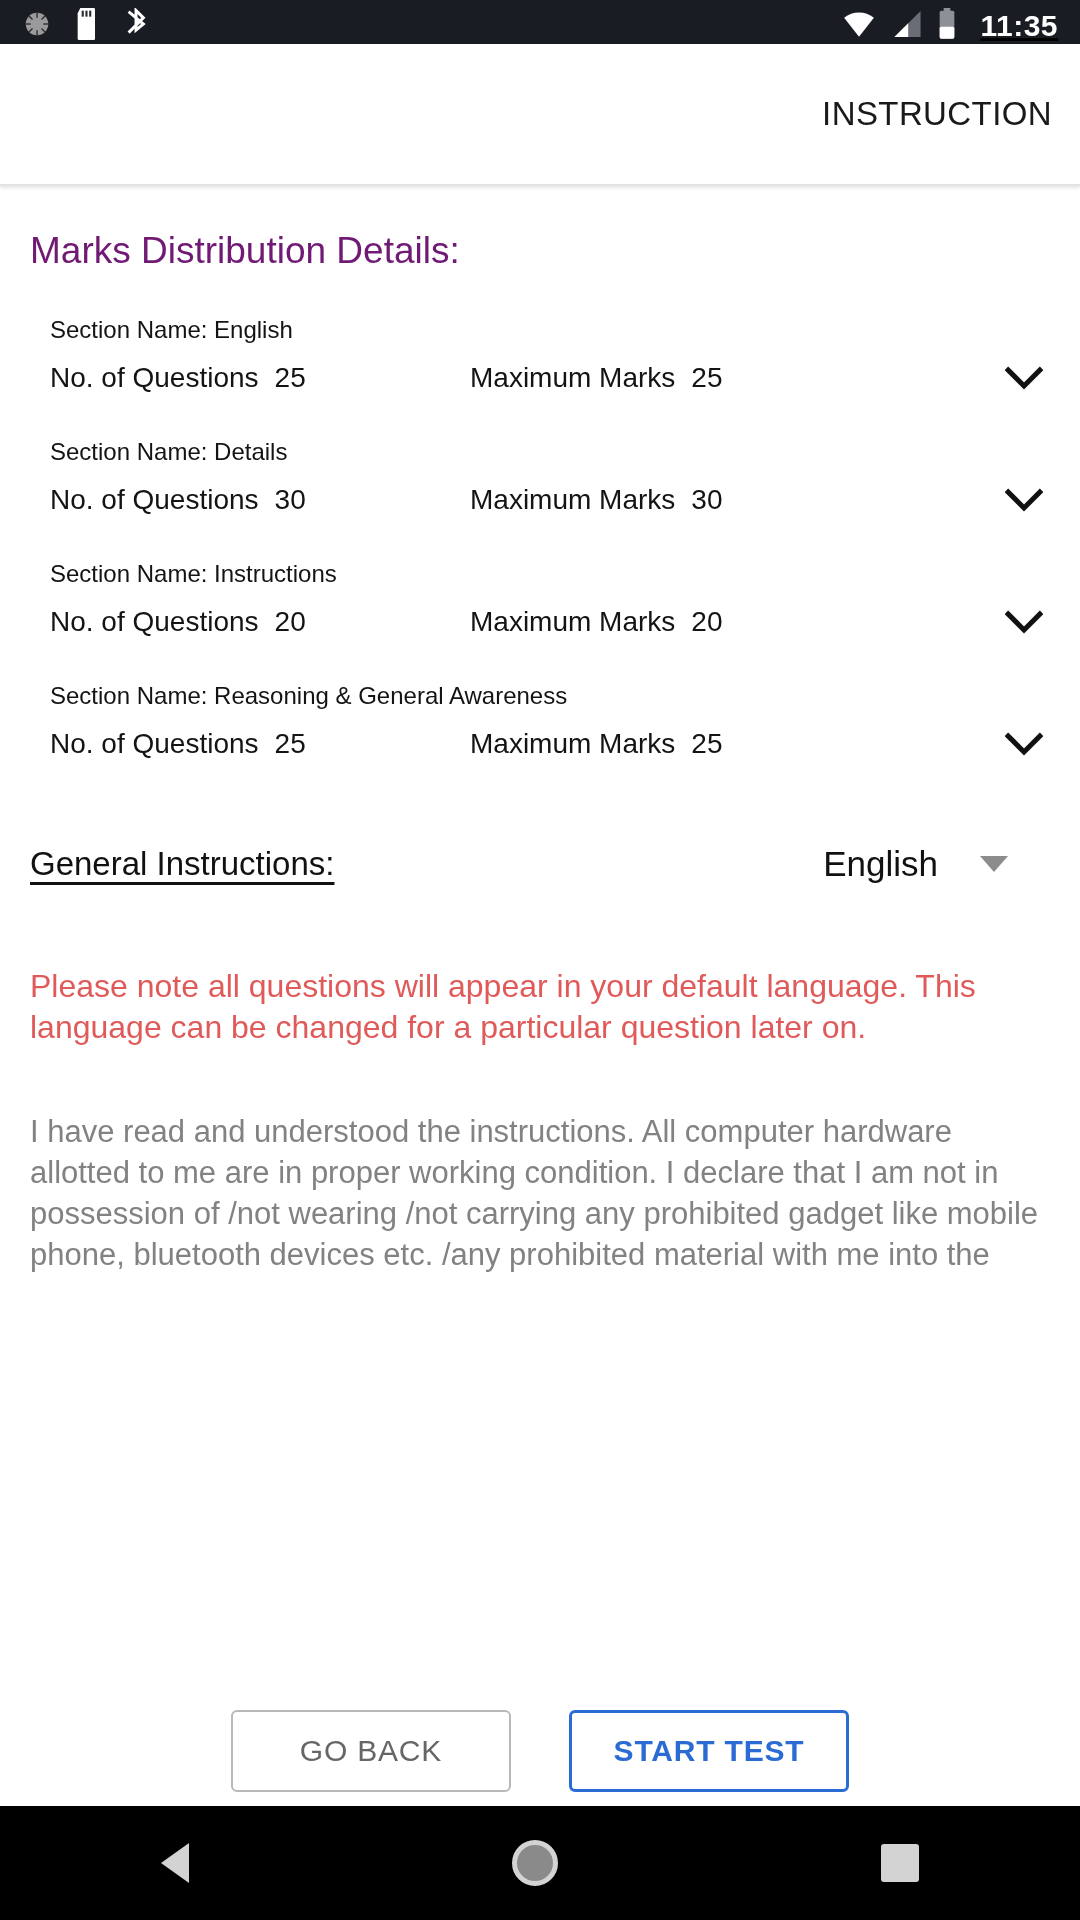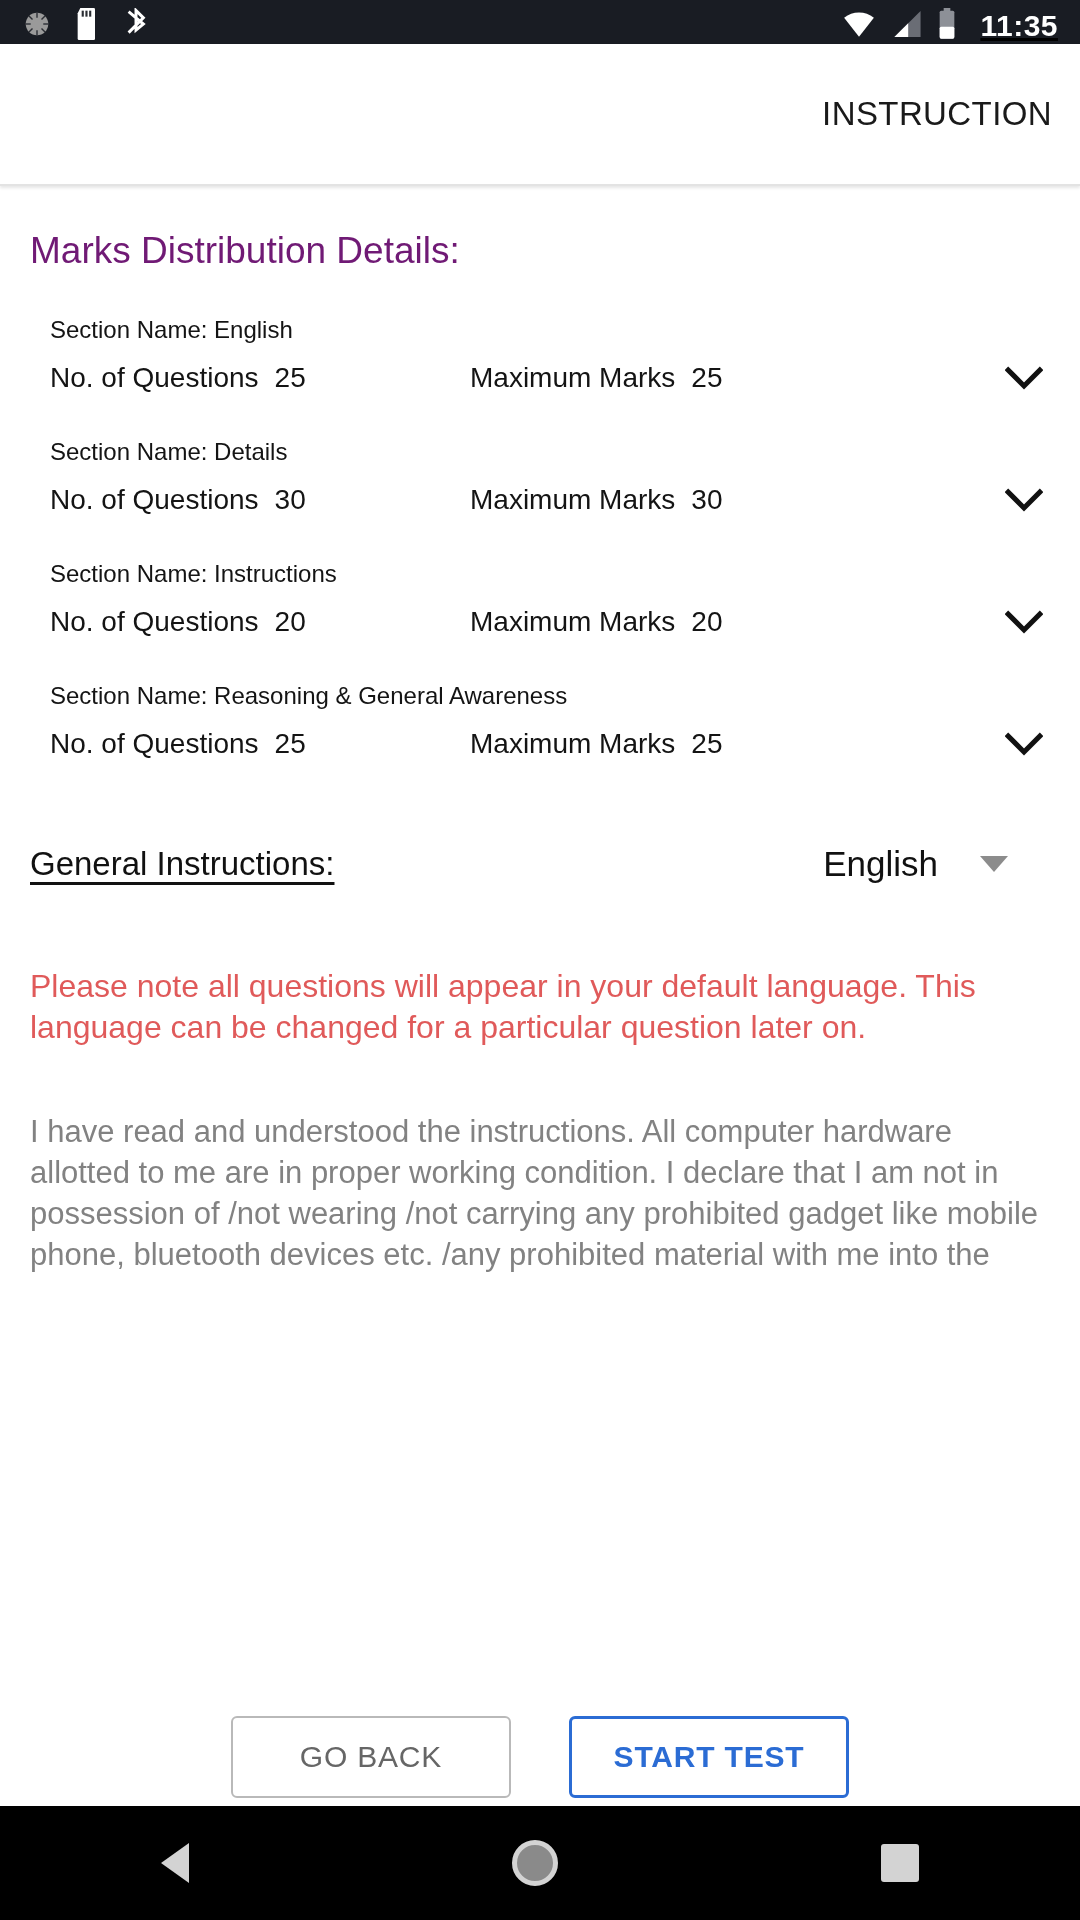--- a/index.html
+++ b/index.html
@@ -76,21 +76,21 @@
     margin:82px 30px 0 30px;
     font-size:32px; line-height:1.28; color:#e05a5a;
   }
   .declaration{
     margin:64px 30px 0 30px;
     font-size:31px; line-height:1.32; color:#828282;
   }
 
   
   .actionbar{
-    position:absolute; left:0; bottom:108px; width:1080px; height:110px;
+    position:absolute; left:0; bottom:114px; width:1080px; height:110px;
     background:#fff; display:flex; align-items:center; justify-content:center;
     gap:58px;
   }
   .btn{
     width:280px; height:82px; border-radius:6px; background:#fff;
     display:flex; align-items:center; justify-content:center;
     font-size:30px; letter-spacing:.8px;
   }
   .btn-back{ border:2px solid #b9b9b9; color:#666; }
   .btn-start{ border:3px solid #2b6cd4; color:#2b6cd4;font-weight:bold; }

